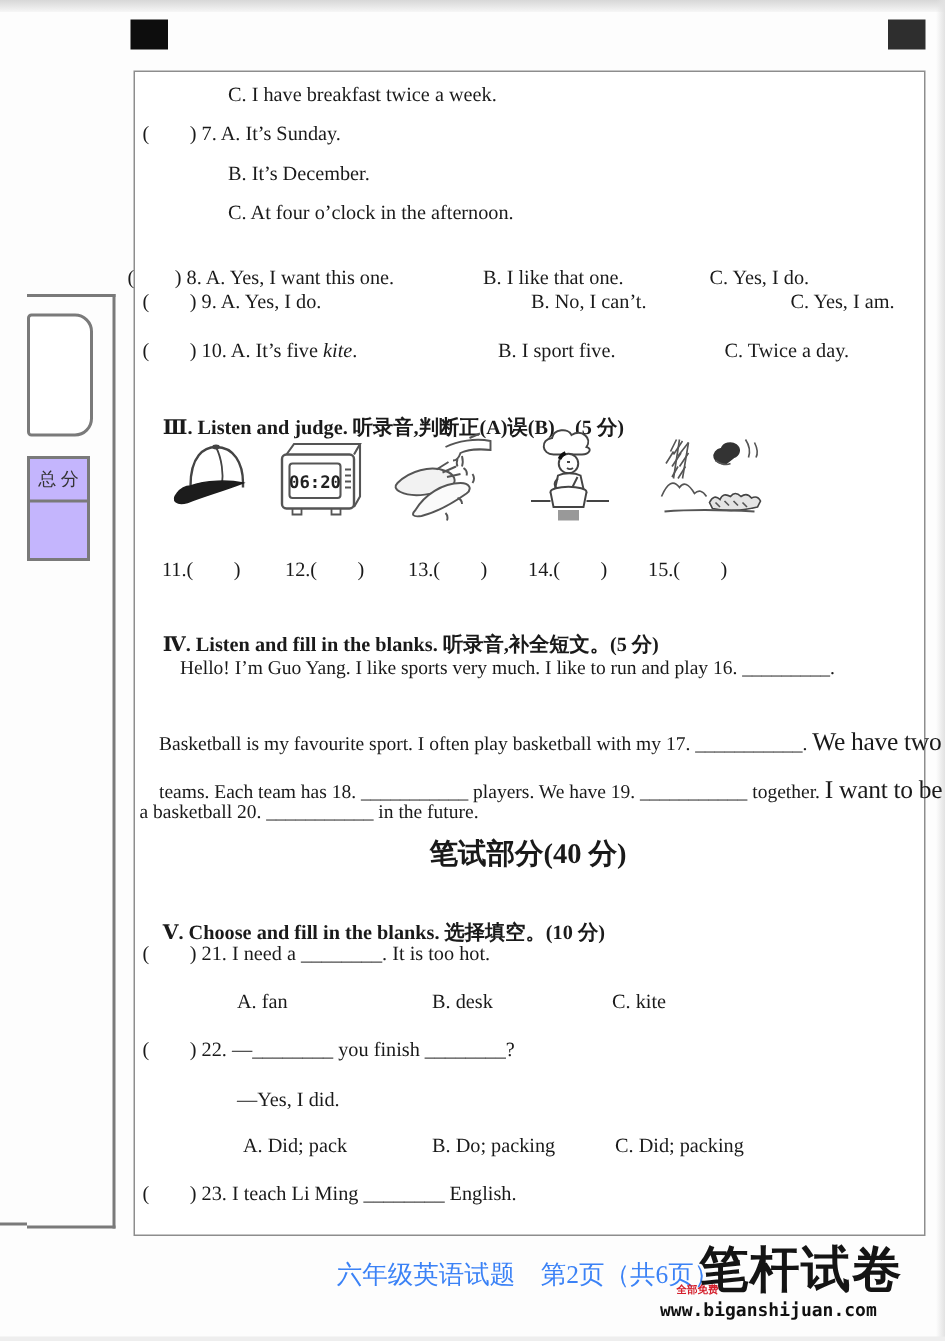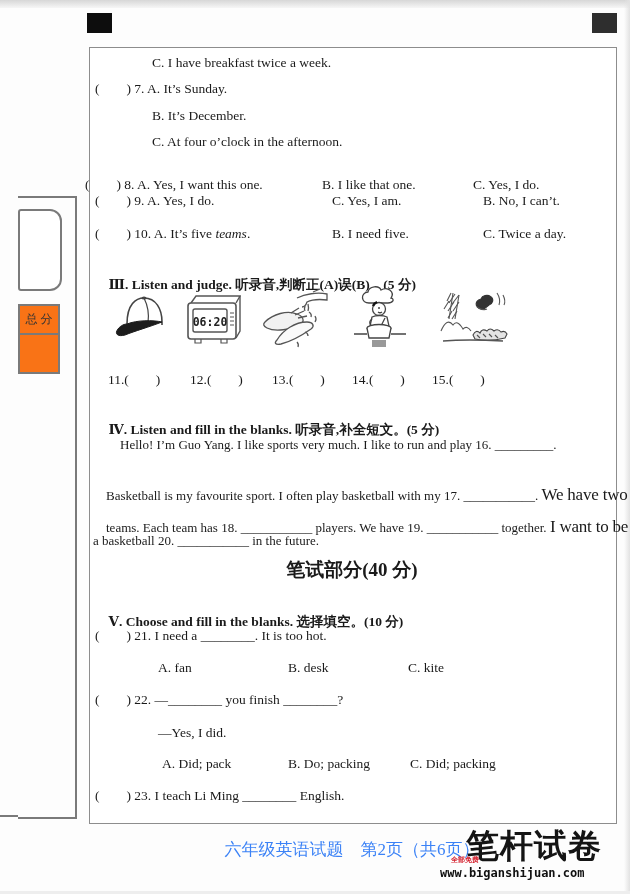--- a/index.html
+++ b/index.html
@@ -20,21 +20,21 @@
   .content-box { position:absolute; left:89px; top:47px; width:526px; height:775px;
     border:1px solid #8d8d8d; background:#fff; }
 
   
   .seal-frame { position:absolute; left:18px; top:196px; width:57px; height:619px;
     border-top:2px solid #7a7a7a; border-right:2px solid #7a7a7a; border-bottom:2px solid #7a7a7a; }
   .seal-bottom-ext { position:absolute; left:0; top:815px; width:18px; border-top:2px solid #7a7a7a; }
   .grade-box { position:absolute; left:18px; top:209px; width:40px; height:78px;
     border:2px solid #7a7a7a; border-radius:3px 12px 12px 3px; background:#fff; }
   .score-table { position:absolute; left:18px; top:304px; width:38px; height:66px;
-    border:2px solid #7a7a7a; background:#f97316; }
+    border:2px solid #7a7a7a; background:#c4b5fd; }
   .score-table .head { height:27px; border-bottom:2px solid #7a7a7a;
     display:flex; align-items:center; justify-content:center;
     font-size:12px; color:#333; }
 
   .row { position:absolute; font-size:13.5px; line-height:18px; white-space:pre; }
   .row.heading { font-weight:bold; }
   .row.para { font-size:13px; }
   .cond { font-size:17px; letter-spacing:-0.2px; }
   .it { font-style:italic; }
 
@@ -86,28 +86,28 @@
   <div class="row" style="left:152px; top:54px;">C. I have breakfast twice a week.</div>
   <div class="row" style="left:95px; top:80px;">(　　) 7. A. It’s Sunday.</div>
   <div class="row" style="left:152px; top:107px;">B. It’s December.</div>
   <div class="row" style="left:152px; top:133px;">C. At four o’clock in the afternoon.</div>
 
   <div class="row opt3 g-q" style="left:85px; top:160px;margin-top:16px;">
     <span>(　　) 8. A. Yes, I want this one.</span>
     <span>B. I like that one.</span>
     <span>C. Yes, I do.</span>
   </div>
-  <div class="row opt3 g-q" style="left:95px; top:192px;">
+  <div class="row opt3 g-q" style="left:95px; top:192px;gap:22px;">
     <span>(　　) 9. A. Yes, I do.</span>
+    <span>B. No, I can’t.</span>
     <span>C. Yes, I am.</span>
-    <span>B. No, I can’t.</span>
   </div>
   <div class="row opt3 g-q" style="left:95px; top:225px;">
-    <span><span>(　　) 10. A. It’s five </span><span class="it">teams</span><span>.</span></span>
-    <span>B. I need five.</span>
+    <span><span>(　　) 10. A. It’s five </span><span class="it">kite</span><span>.</span></span>
+    <span>B. I sport five.</span>
     <span>C. Twice a day.</span>
   </div>
 
   <div class="row heading" style="left:95px; top:258px;">
     <span>Ⅲ. Listen and judge.</span><span> 听录音,判断正(A)误(B)。(5 分)</span>
   </div>
 
   <div class="pic" style="left:113px; top:291px; width:62px; height:56px;">
     <svg viewBox="0 0 62 56">
       <path d="M14 33 C14 13 23 7 31 7 C43 7 49 18 49 31 L49 34" fill="#fff" stroke="#444" stroke-width="1.6"></path>

